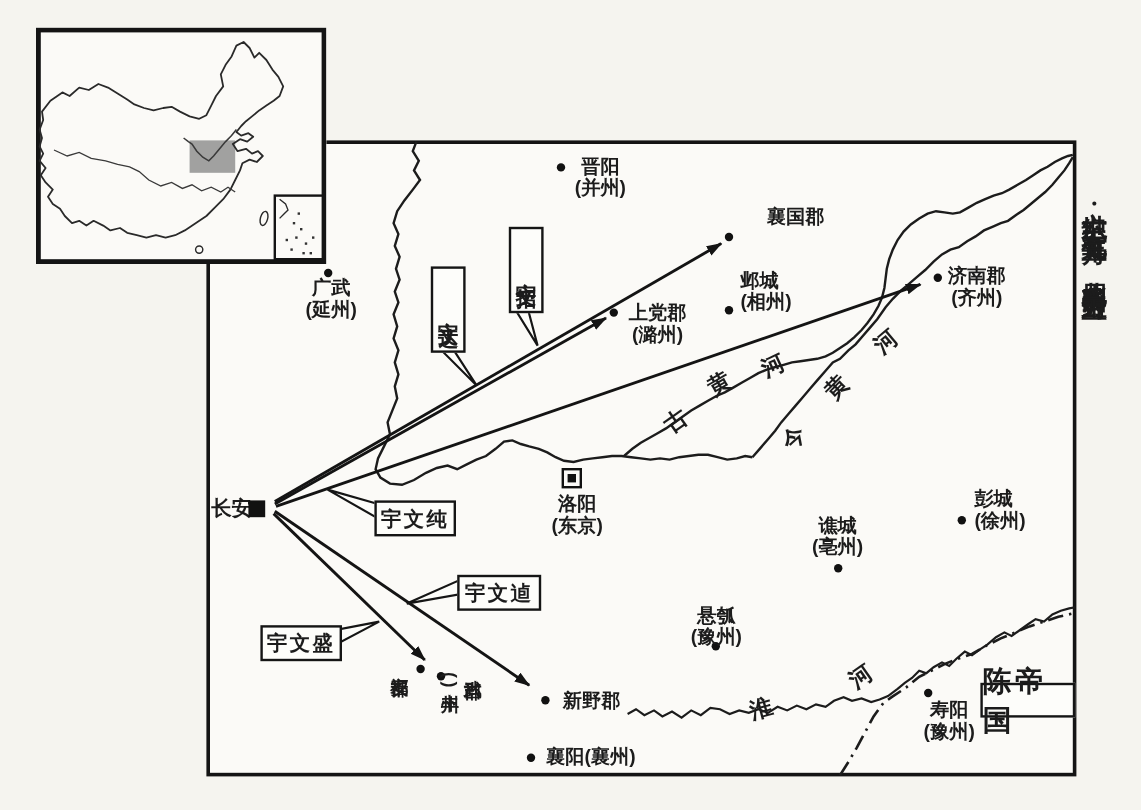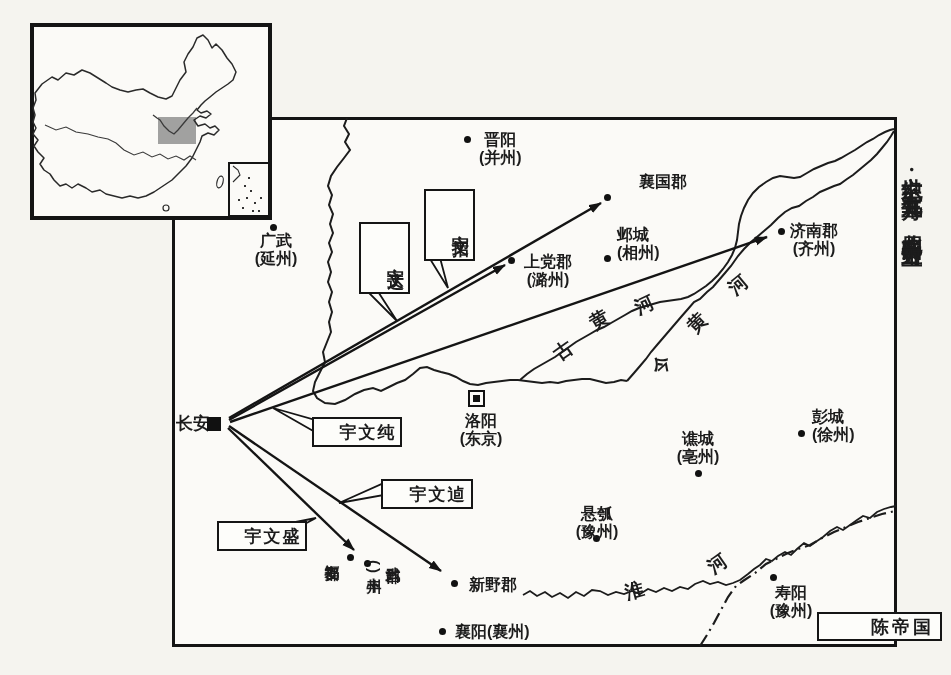--- a/index.html
+++ b/index.html
@@ -9,21 +9,21 @@
   .art{position:absolute;left:0;top:0;z-index:1;}
   .inset{position:absolute;left:30px;top:23px;width:242px;height:197px;z-index:2;background:#fbfaf7;}
   .lbl{position:absolute;z-index:3;line-height:1.15;font-weight:600;font-size:16px;white-space:nowrap;}
   .lbl .sub{display:block;}
   .ctr{text-align:center;}
   .dot{position:absolute;z-index:3;width:7px;height:7px;border-radius:50%;background:#111;}
   .sq{position:absolute;z-index:3;width:14px;height:14px;background:#111;}
   .dsq{position:absolute;z-index:3;width:13px;height:13px;border:2.5px solid #111;background:#fbfaf7;}
   .dsq i{position:absolute;left:3px;top:3px;width:7px;height:7px;background:#111;}
   .box{position:absolute;z-index:4;background:#fdfdfa;border:2px solid #151515;display:flex;align-items:center;justify-content:center;font-weight:bold;}
-  .pbox{font-size:17px;letter-spacing:2px;padding-left:22px;}
+  .pbox{font-size:17px;letter-spacing:2px;}
   .vert{writing-mode:vertical-rl;letter-spacing:2px;}
   .region{font-size:19px;letter-spacing:3px;border-width:2.5px;}
   .vlabel{position:absolute;z-index:3;writing-mode:vertical-rl;font-weight:600;font-size:15px;line-height:1;letter-spacing:1px;white-space:nowrap;}
   .rchar{position:absolute;z-index:3;font-weight:bold;font-size:19px;}
   .vtitle{position:absolute;z-index:3;left:898px;top:160px;height:505px;writing-mode:vertical-rl;
           font-weight:bold;font-size:21px;letter-spacing:2px;font-family:"Liberation Serif",serif;white-space:nowrap;}
   .vtitle .part2{margin-top:24px;}
   .changan{font-size:17px;font-weight:bold;}
 </style>
 </head>
@@ -114,21 +114,21 @@
           <rect x="208" y="176" width="2" height="2"></rect>
       </g>
     </svg>
   </div>
 
   <div class="vtitle">
     <span class="part1">六世纪·五七九年五月</span>
     <span class="part2">北周帝国分封五王</span>
   </div>
 
-  <div class="box region" style="left:817px;top:612px;width:75px;height:25px;font-size:18px;padding-left:46px;">
+  <div class="box region" style="left:817px;top:569px;width:75px;height:25px;font-size:24px;">
     <span>陈帝国</span>
   </div>
 
   <div class="box pbox vert" style="left:424px;top:189px;width:25px;height:68px;">
     <span>宇文招</span>
   </div>
   <div class="box pbox vert" style="left:359px;top:222px;width:25px;height:68px;">
     <span>宇文达</span>
   </div>
   <div class="box pbox" style="left:312px;top:417px;width:64px;height:26px;">

